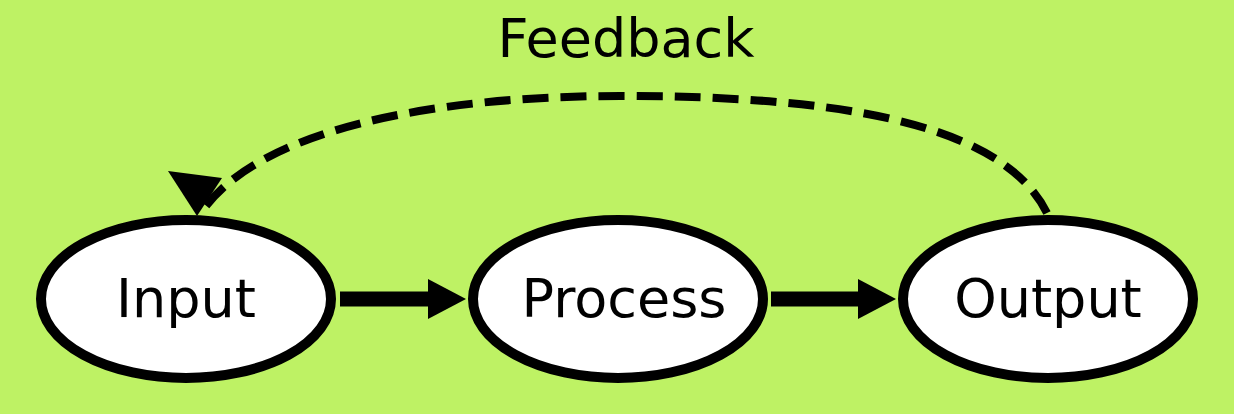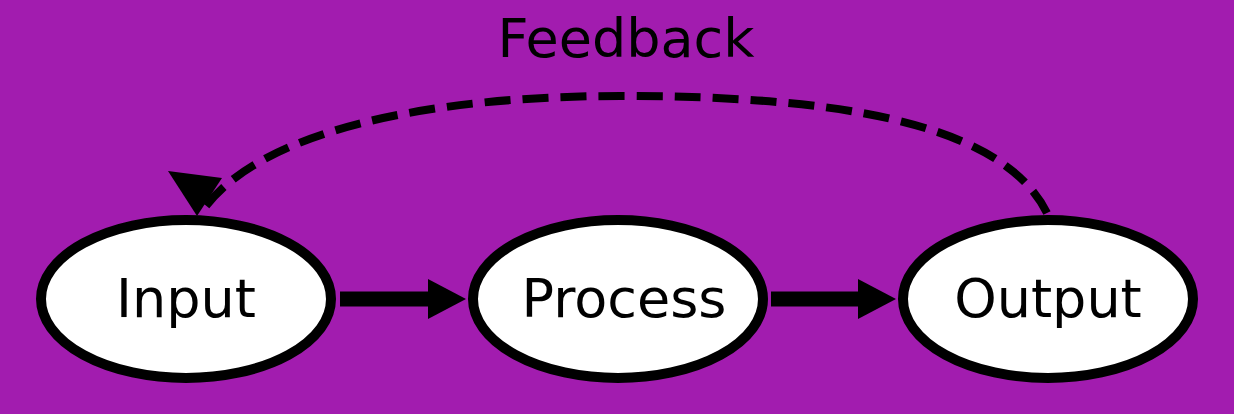--- a/index.html
+++ b/index.html
@@ -51,21 +51,21 @@
     stroke-linecap: butt;
   }
   .feedback-curve {
     fill: none;
     stroke-linecap: butt;
   }
 </style>
 </head>
 <body style="background: rgb(255, 255, 255);">
 
-<div id="diagram-root" style="background: #a21caf;">
+<div id="diagram-root" style="background: #bef264;">
 
   <svg id="diagram-svg" viewBox="0 0 1234 414" xmlns="http://www.w3.org/2000/svg">
 
     <g>
       <path class="feedback-curve" d="M 1047,213 C 1000,118 820,96 620,96 C 430,96 265,130 206,206" stroke="#000000" stroke-width="8" stroke-dasharray="26 12"></path>
       <polygon points="197,216 168,171 222,178" fill="#000000"></polygon>
     </g>
 
     <text class="edge-label" y="57" x="626" fill="#000000">Feedback</text>
 

